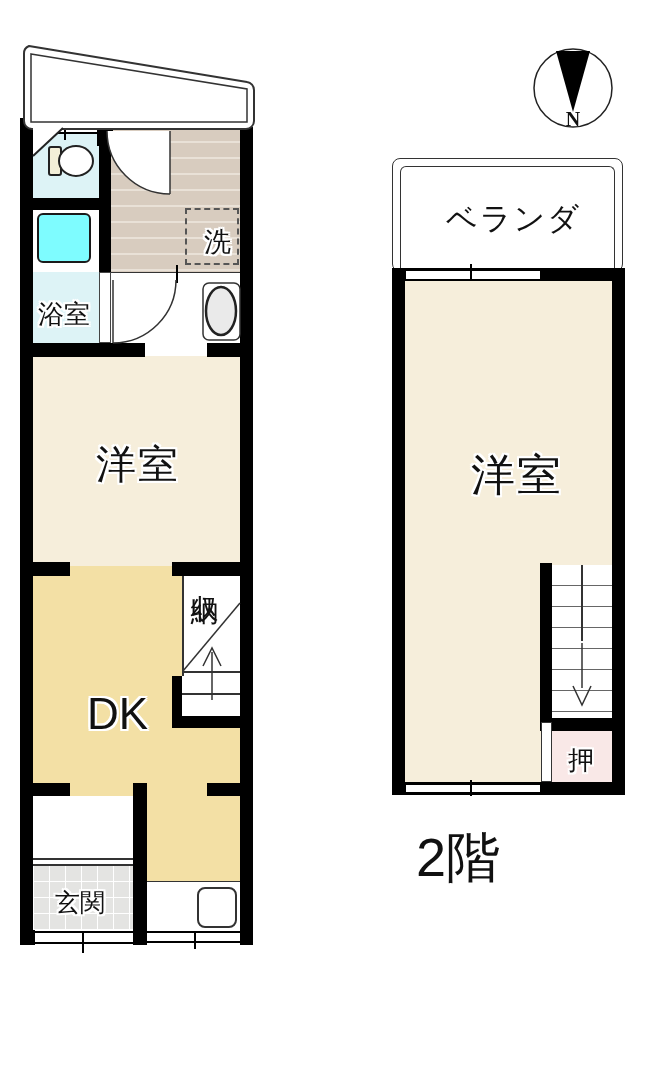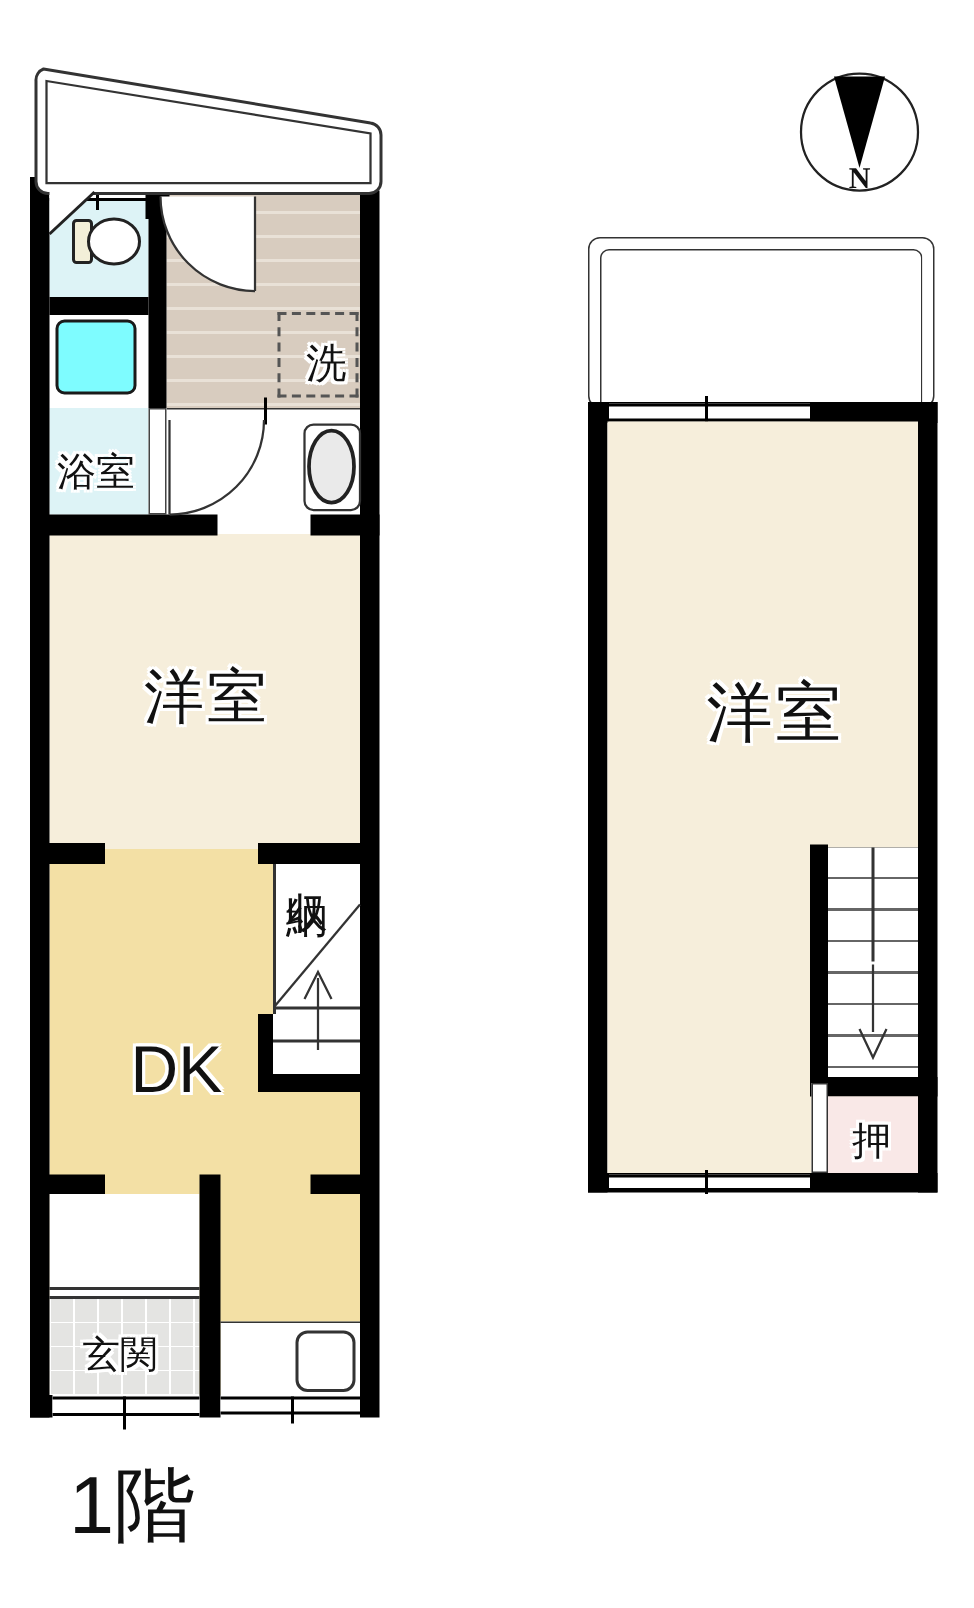--- a/index.html
+++ b/index.html
@@ -145,20 +145,21 @@
       <path d="M 556,51 L 590,51 L 573,112 Z" fill="#000000"></path>
     </g>
   </svg>
 
   <div class="lbl" style="left:38px;top:297px;font-size:26px;">浴室</div>
   <div class="lbl" style="left:204px;top:224px;font-size:27px;">洗</div>
   <div class="lbl" style="left:96px;top:437px;font-size:40px;letter-spacing:2px;">洋室</div>
   <div class="lbl vtext" style="left:190px;top:572px;font-size:28px;line-height:1.0;">収納</div>
   <div class="lbl" style="left:87px;top:689px;font-size:44px;">DK</div>
   <div class="lbl" style="left:55px;top:886px;font-size:25px;">玄関</div>
-  <div class="lbl" style="left:46px;top:968px;font-size:54px;text-shadow:none;">1階</div>
 
+  <div class="lbl" style="left:446px;top:198px;font-size:31px;letter-spacing:2px;">ベランダ</div>
   <div class="lbl" style="left:471px;top:446px;font-size:44px;letter-spacing:2px;">洋室</div>
   <div class="lbl" style="left:568px;top:743px;font-size:26px;">押</div>
+  <div class="lbl" style="left:416px;top:822px;font-size:54px;text-shadow:none;">2階</div>
 
   <div class="lbl" style="left:563px;top:108px;width:20px;text-align:center;font-size:20px;font-weight:bold;font-family:'Liberation Serif','DejaVu Serif',serif;text-shadow:none;">N</div>
 
 </div>
 
 </body></html>

